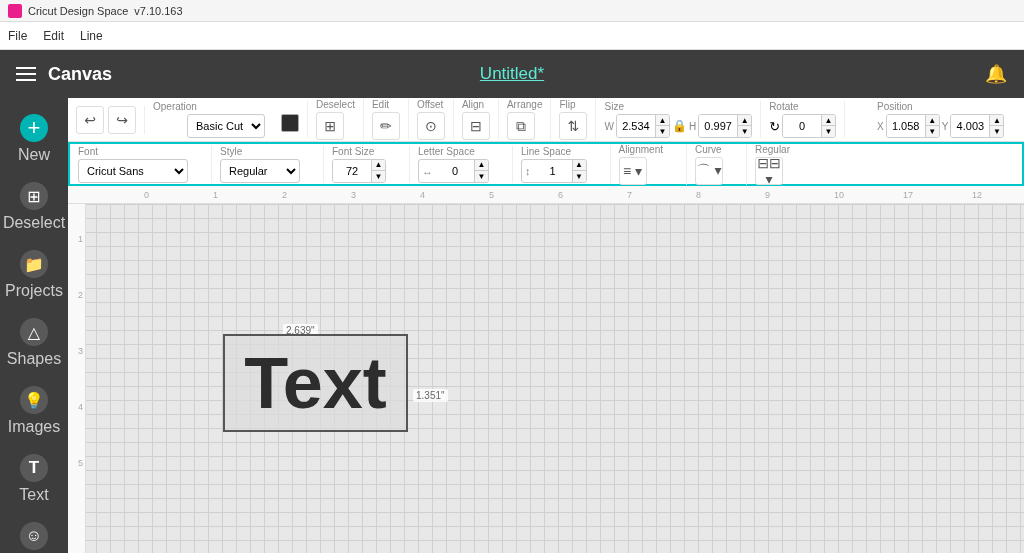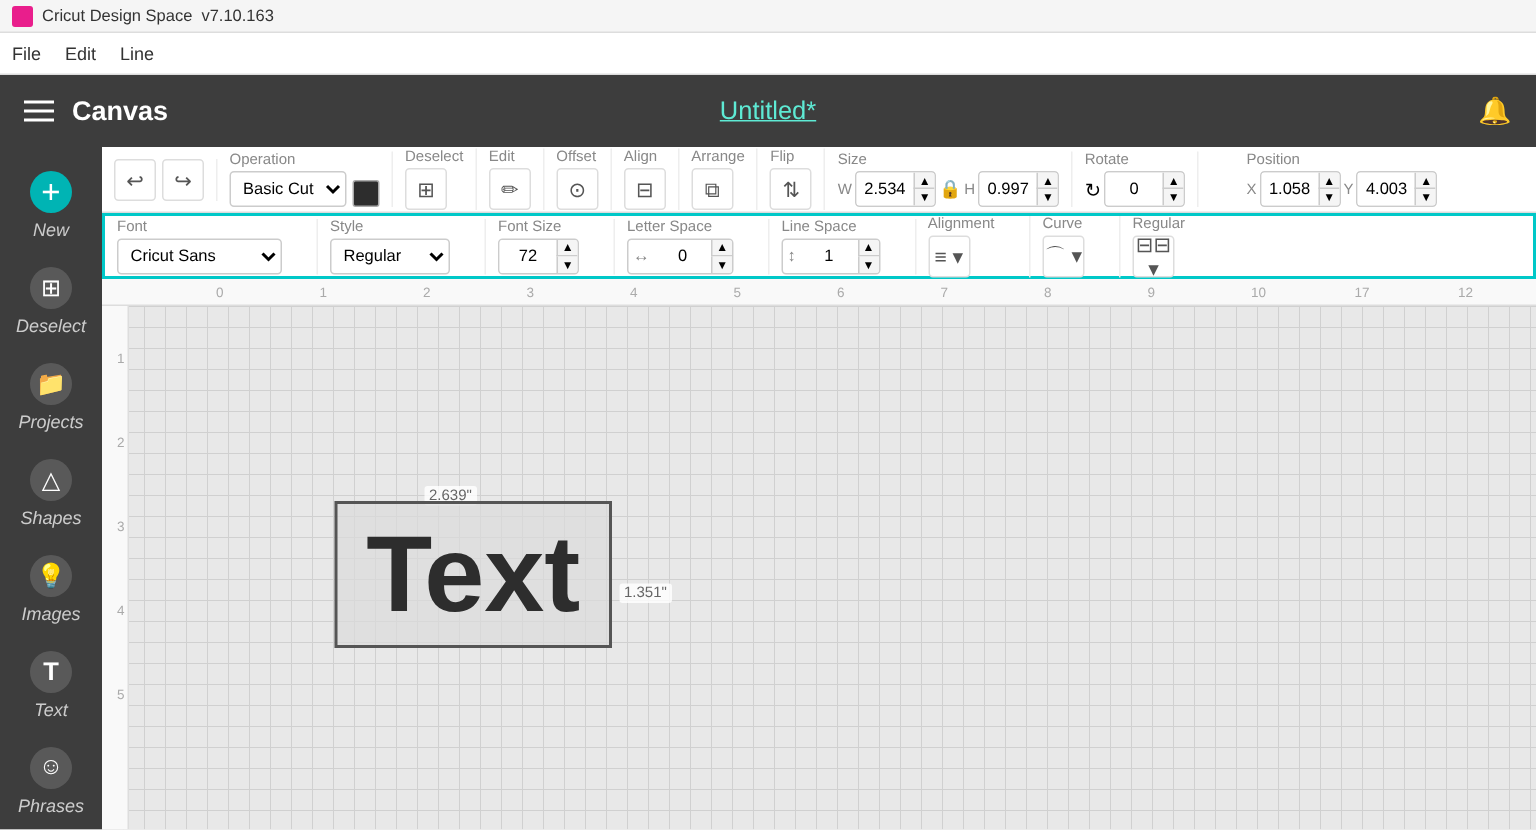--- a/index.html
+++ b/index.html
@@ -102,21 +102,21 @@
       display: flex; align-items: center; justify-content: center;
       font-size: 16px;
       color: #fff;
     }
     .sidebar-item.new .icon-circle {
       background: #00b4b4;
       color: #fff;
       font-size: 22px;
       font-weight: 300;
     }
-    .sidebar-item label { color: #ccc; font-size: 12px; text-align: center; cursor: pointer; font-style: italic; }
+    .sidebar-item label { color: #ccc; font-size: 16px; text-align: center; cursor: pointer; }
 
     
     .content-area {
       flex: 1;
       display: flex;
       flex-direction: column;
       overflow: hidden;
     }
 
     
@@ -142,21 +142,21 @@
     .toolbar-section {
       display: flex; align-items: center; gap: 4px;
       border-right: 1px solid #eee;
       padding-right: 8px;
     }
     .toolbar-label {
       font-size: 10px; color: #888; display: block; margin-bottom: 2px;
     }
     .toolbar-group { display: flex; flex-direction: column; }
     .toolbar-select-wrap {
-      display: flex; align-items: flex-end; gap: 4px;
+      display: flex; align-items: flex-start; gap: 16px; margin-left: 34px;
     }
     .toolbar-select {
       height: 24px; font-size: 11px; border: 1px solid #ccc; border-radius: 3px; padding: 0 4px;
       background: #fff; cursor: pointer;
     }
     .color-swatch {
       width: 18px; height: 18px; background: #2d2d2d; border: 1px solid #aaa; border-radius: 2px; cursor: pointer;
     }
     .num-input-wrap {
       display: flex; align-items: center; border: 1px solid #ccc; border-radius: 3px; overflow: hidden;

